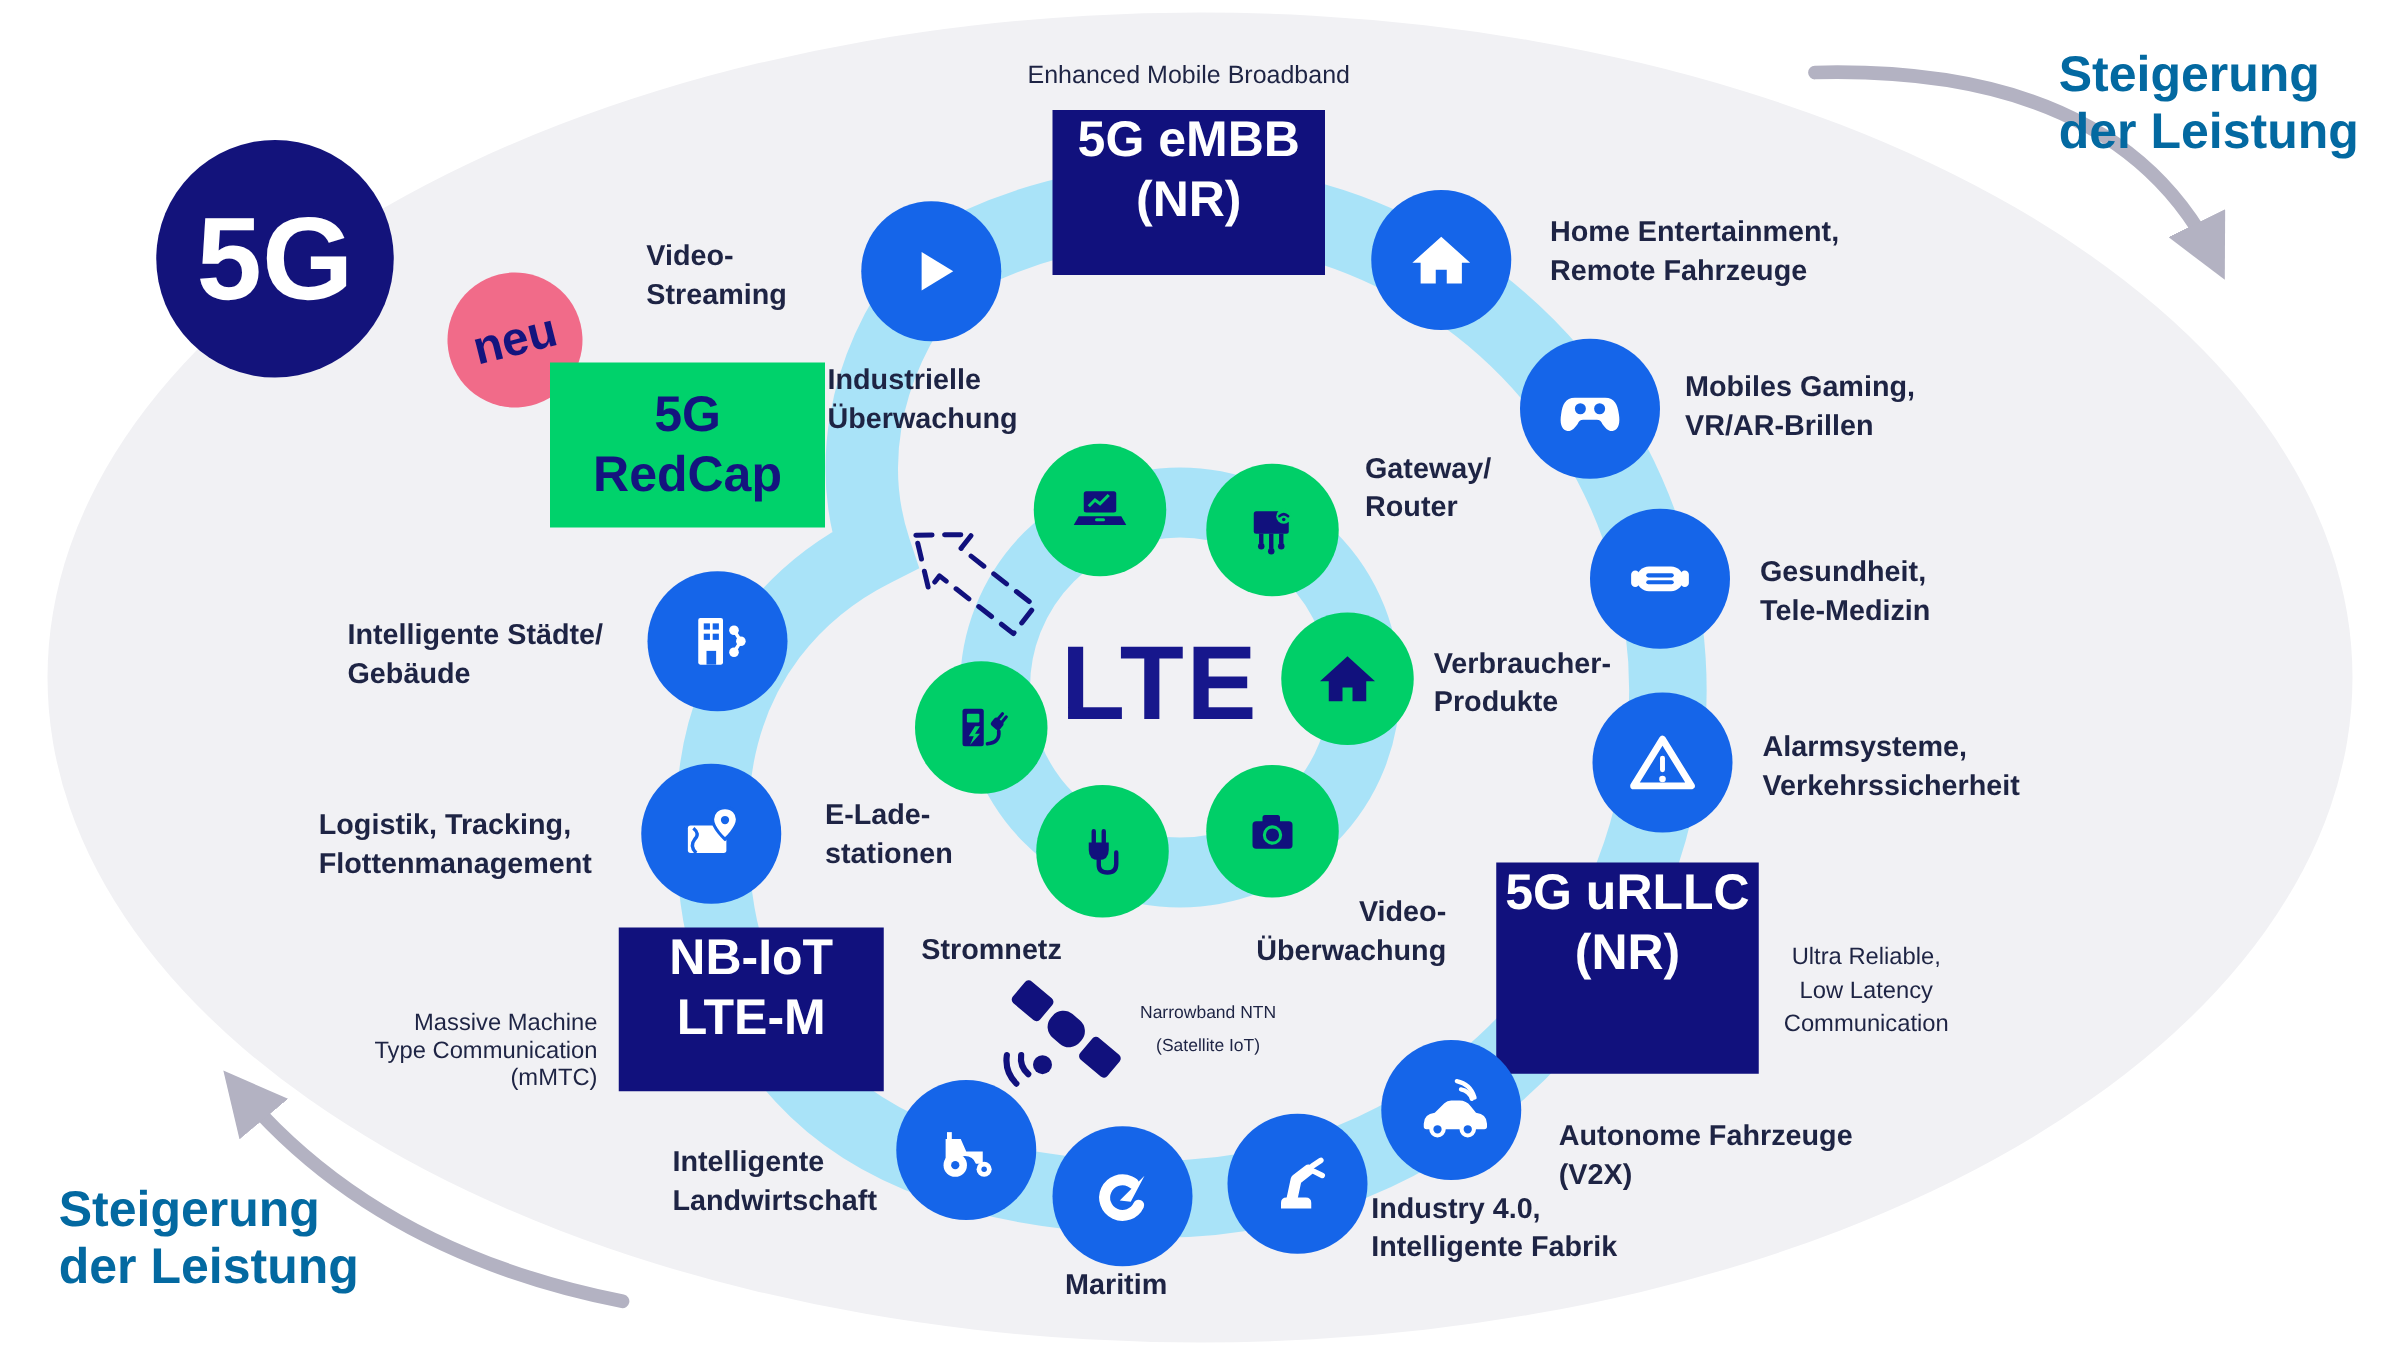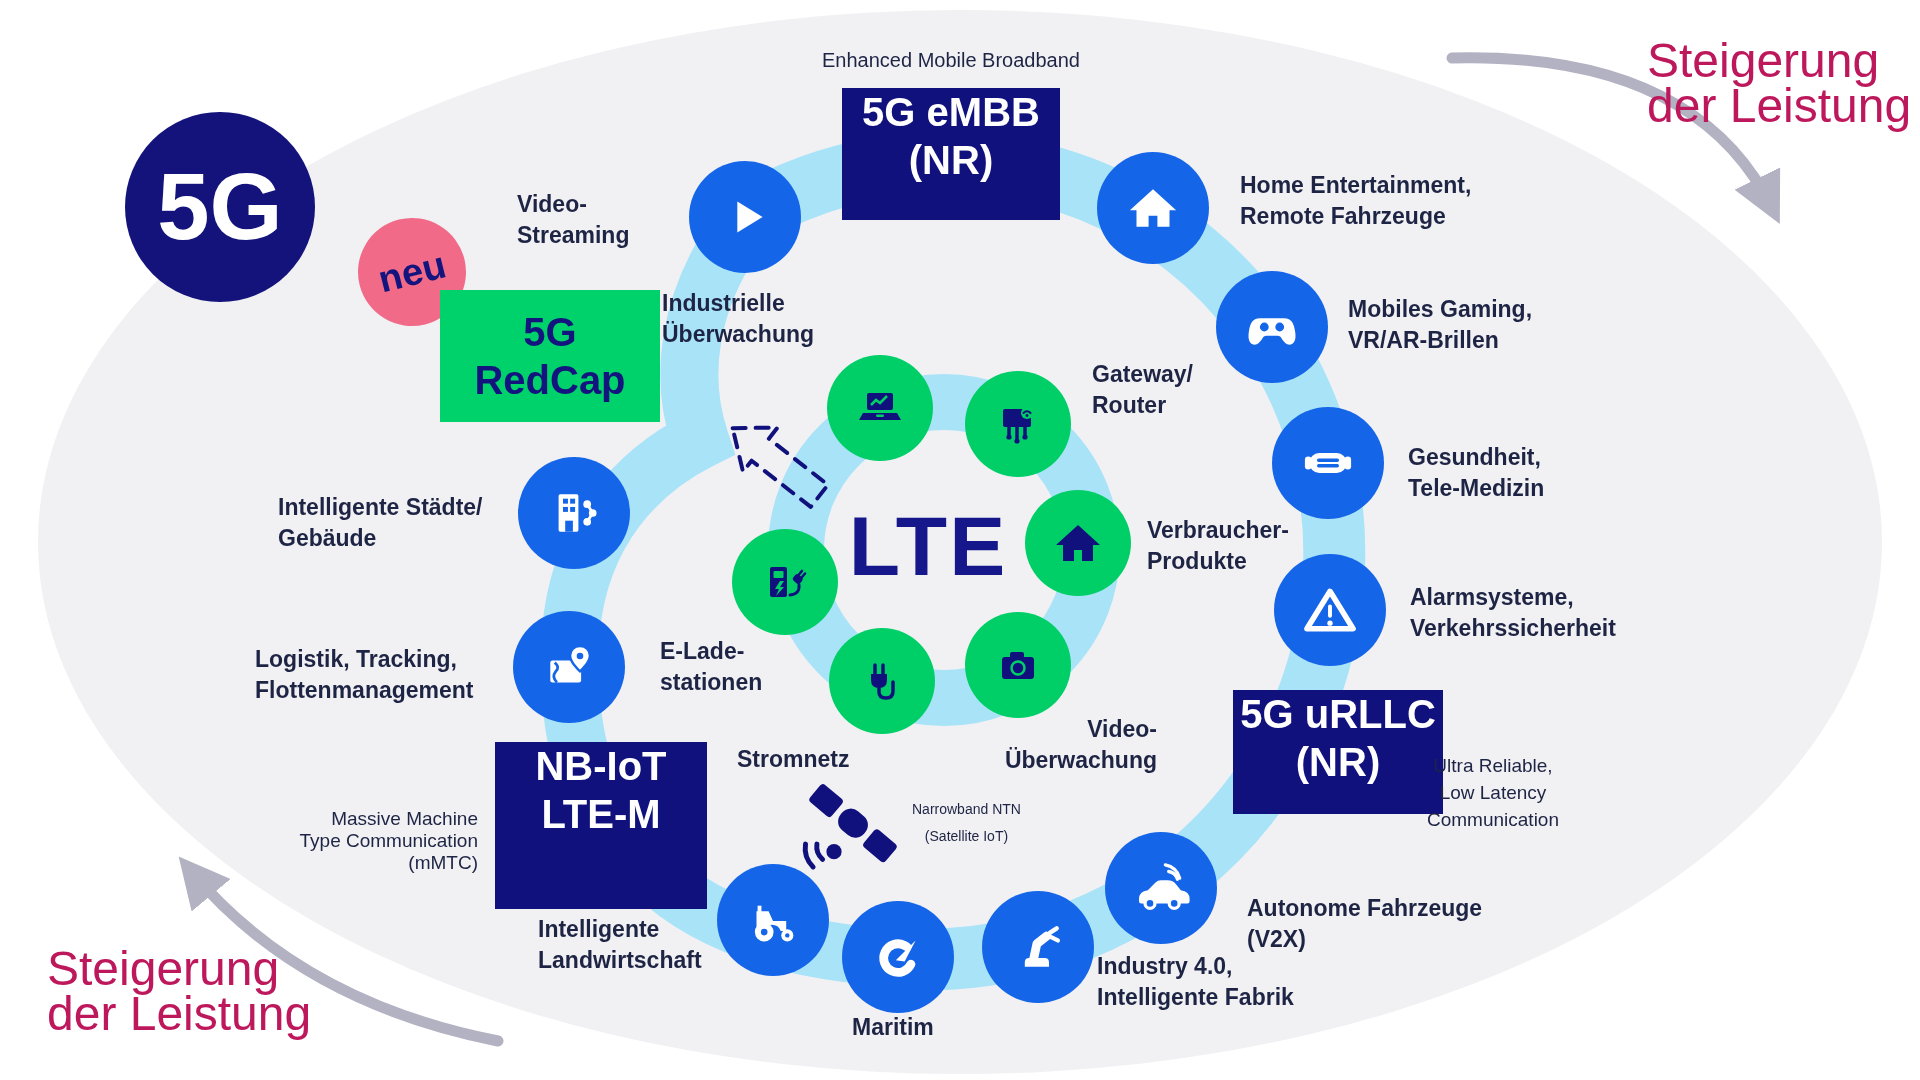--- a/index.html
+++ b/index.html
@@ -10,21 +10,21 @@
   svg.layer{position:absolute;left:0;top:0;width:1920px;height:1080px;}
   .node{position:absolute;border-radius:50%;display:flex;align-items:center;justify-content:center;}
   .node.blue{width:112px;height:112px;background:#1565e9;}
   .node.green{width:106px;height:106px;background:#00cf68;}
   .label{position:absolute;font-weight:bold;font-size:23px;line-height:31px;color:#1e2444;}
   .label span{display:block;}
   .caption{position:absolute;font-weight:normal;font-size:20px;line-height:27px;color:#1e2444;text-align:center;}
   .caption span{display:block;}
   .navybox{position:absolute;background:#11117d;color:#fff;display:flex;flex-direction:column;
            align-items:center;justify-content:flex-start;font-weight:bold;font-size:40px;line-height:48px;}
-  .gray-label{position:absolute;font-weight:normal;font-size:48px;line-height:45px;color:#be185d;}
+  .gray-label{position:absolute;font-weight:bold;font-size:40px;line-height:45px;color:#0369a1;}
   .gray-label span{display:block;}
   .big5g{position:absolute;left:125px;top:112px;width:190px;height:190px;border-radius:50%;
          background:#13137b;color:#fff;font-weight:bold;font-size:94px;
          display:flex;align-items:center;justify-content:center;}
   .neu{position:absolute;left:358px;top:218px;width:108px;height:108px;border-radius:50%;
        background:#f16b89;color:#14147e;font-weight:bold;font-size:38px;
        display:flex;align-items:center;justify-content:center;transform:rotate(-14deg);}
   .redcap{position:absolute;left:440px;top:290px;width:220px;height:132px;background:#00d26b;
           color:#14147e;font-weight:bold;font-size:40px;line-height:48px;
           display:flex;flex-direction:column;align-items:center;justify-content:center;}
@@ -70,25 +70,25 @@
   <div class="redcap">
     <span>5G</span>
       <span>RedCap</span>
   </div>
   <div class="lte">LTE</div>
 
   <div class="navybox" style="left:842px;top:88px;width:218px;height:132px;">
     <span>5G eMBB</span>
       <span>(NR)</span>
   </div>
-  <div class="navybox" style="left:1197px;top:690px;width:210px;height:124px;margin-left:36px;">
+  <div class="navybox" style="left:1197px;top:690px;width:210px;height:169px;">
     <span>5G uRLLC</span>
       <span>(NR)</span>
   </div>
-  <div class="navybox" style="left:495px;top:742px;width:212px;height:167px;">
+  <div class="navybox" style="left:495px;top:742px;width:212px;height:131px;">
     <span>NB-IoT</span>
       <span>LTE-M</span>
   </div>
 
   <div class="caption c" style="left:761px;top:47px;width:380px;">
     <span>Enhanced Mobile Broadband</span>
   </div>
   <div class="caption" style="left:1427px;top:752px;font-size:19px;">
     <span>Ultra Reliable,</span>
     <span>Low Latency</span>

